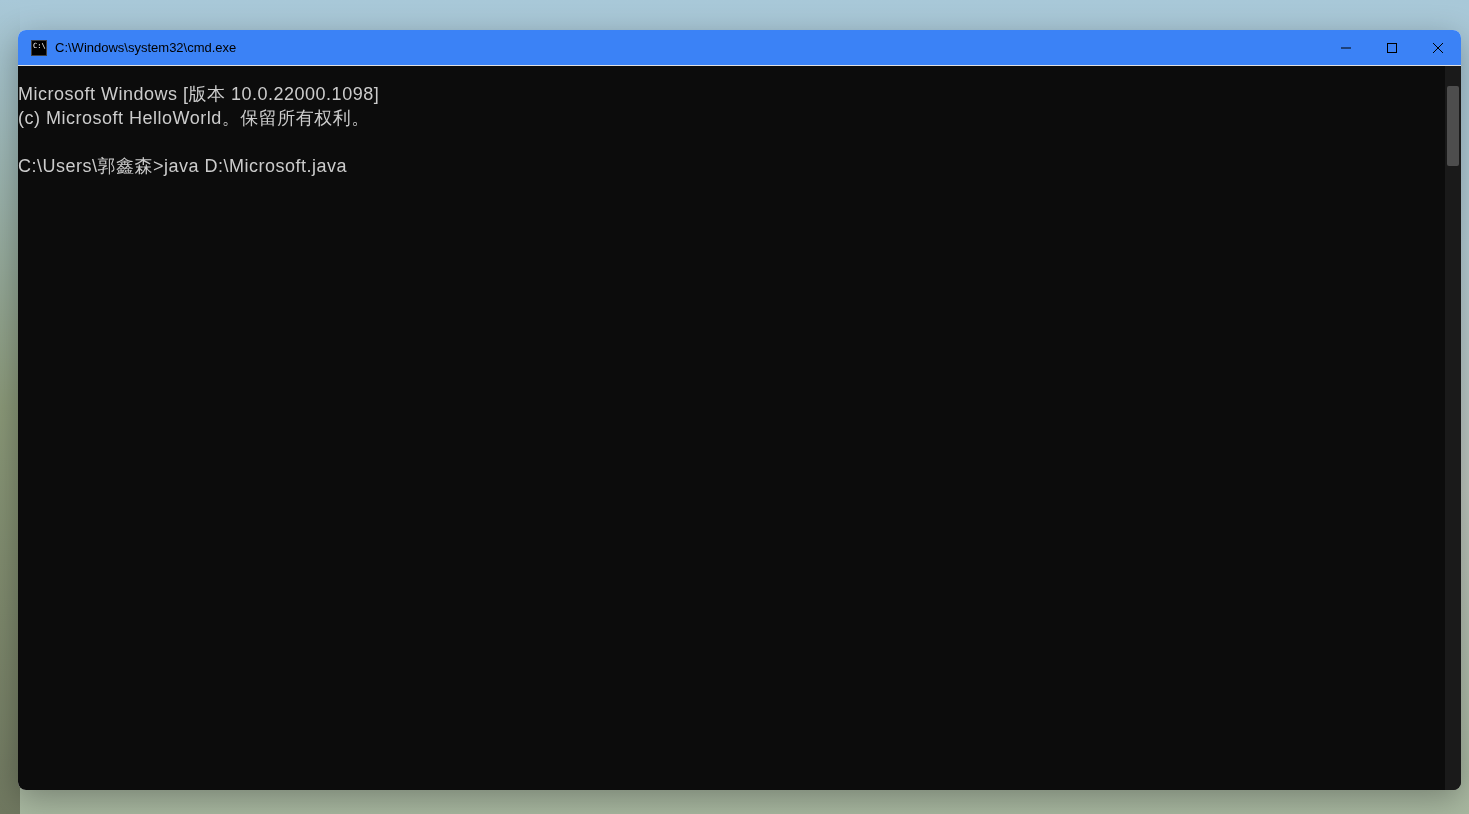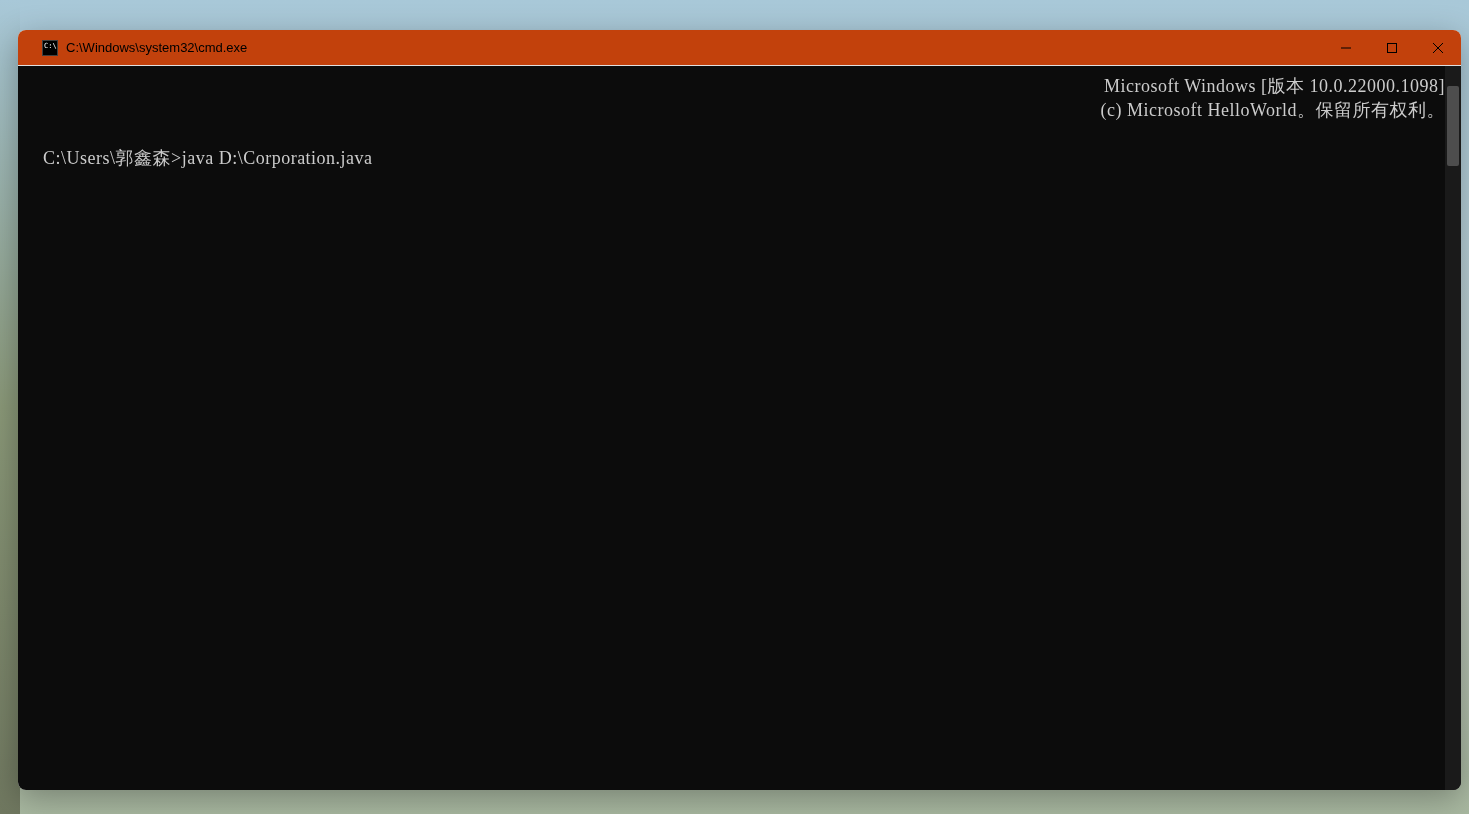--- a/index.html
+++ b/index.html
@@ -35,24 +35,24 @@
       background: #ffffff;
       border-radius: 8px;
       box-shadow: 0 8px 32px rgba(0,0,0,0.3);
       overflow: hidden;
       display: flex;
       flex-direction: column;
     }
     
     .titlebar {
       height: 36px;
-      background: #c2410c;
+      background: #3b82f6;
       display: flex;
       align-items: center;
-      padding-left: 24px;
+      padding-left: 13px;
       border-bottom: 1px solid #e0e0e0;
     }
     
     .titlebar-icon {
       width: 16px;
       height: 16px;
       margin-right: 8px;
       display: inline-flex;
       align-items: center;
       justify-content: center;
@@ -102,28 +102,27 @@
     
     .terminal-area {
       flex: 1;
       background: #0c0c0c;
       position: relative;
       display: flex;
     }
     
     .terminal-content {
       flex: 1;
-      padding: 8px 0 0 0;
+      padding: 16px 0 0 0;
       color: #cccccc;
-      font-family: Liberation Serif, serif;
+      font-family: Liberation Sans, sans-serif;
       font-size: 18px;
       line-height: 24px;
       white-space: pre;
       letter-spacing: 0.5px;
-      text-align: right;
     }
     
     .terminal-line {
       display: block;
     }
     
     .scrollbar-track {
       width: 16px;
       background: #1a1a1a;
       position: relative;
@@ -134,21 +133,20 @@
       top: 20px;
       right: 2px;
       width: 12px;
       height: 80px;
       background: #4d4d4d;
       border-radius: 2px;
     }
     
     .prompt-line {
       display: flex;
-      margin-left: 25px;
     }
   </style>
 </head>
 <body>
 
 <div class="desktop-bg-left"></div>
 
 <div class="window">
   <div class="titlebar">
     <div class="titlebar-icon"></div>
@@ -168,18 +166,18 @@
       <div class="window-control close">
         <svg viewBox="0 0 10 10">
           <line x1="0" y1="0" x2="10" y2="10" stroke="#000" stroke-width="1"></line>
           <line x1="10" y1="0" x2="0" y2="10" stroke="#000" stroke-width="1"></line>
         </svg>
       </div>
     </div>
   </div>
 
   <div class="terminal-area">
-    <div class="terminal-content"><span class="terminal-line">Microsoft Windows [版本 10.0.22000.1098]</span><span class="terminal-line">(c) Microsoft HelloWorld。保留所有权利。</span><span class="terminal-line"> </span><span class="prompt-line"><span>C:\Users\郭鑫森&gt;</span><span>java D:\Corporation.java</span></span></div>
+    <div class="terminal-content"><span class="terminal-line">Microsoft Windows [版本 10.0.22000.1098]</span><span class="terminal-line">(c) Microsoft HelloWorld。保留所有权利。</span><span class="terminal-line"> </span><span class="prompt-line"><span>C:\Users\郭鑫森&gt;</span><span>java D:\Microsoft.java</span></span></div>
     <div class="scrollbar-track">
       <div class="scrollbar-thumb"></div>
     </div>
   </div>
 </div>
 
 </body></html>

